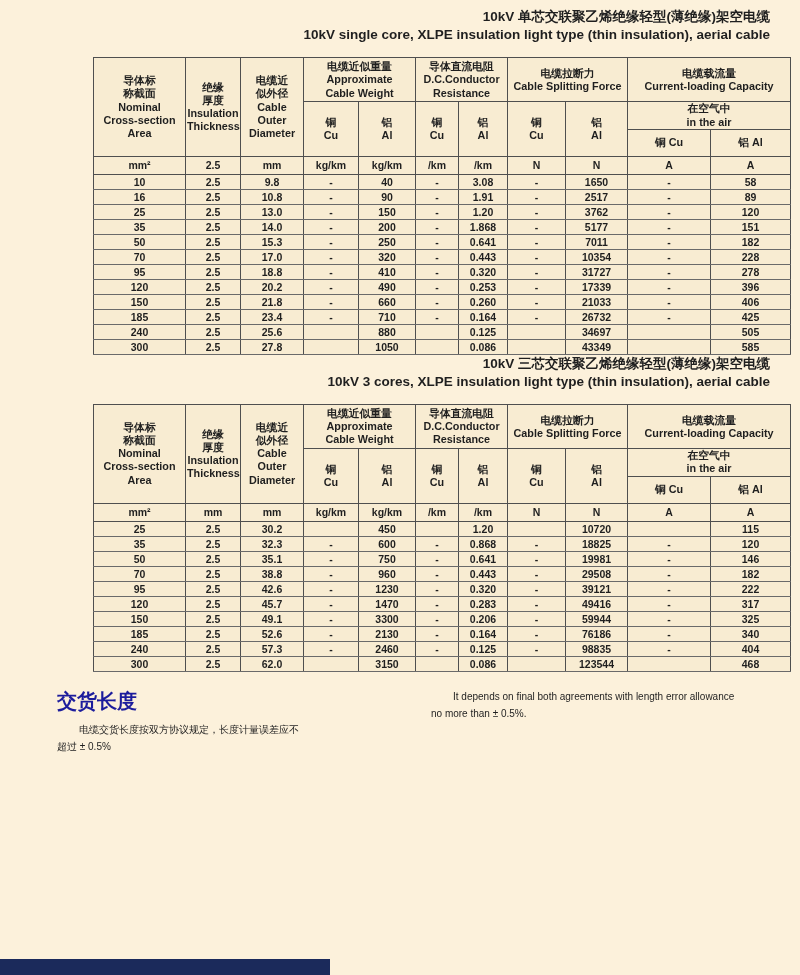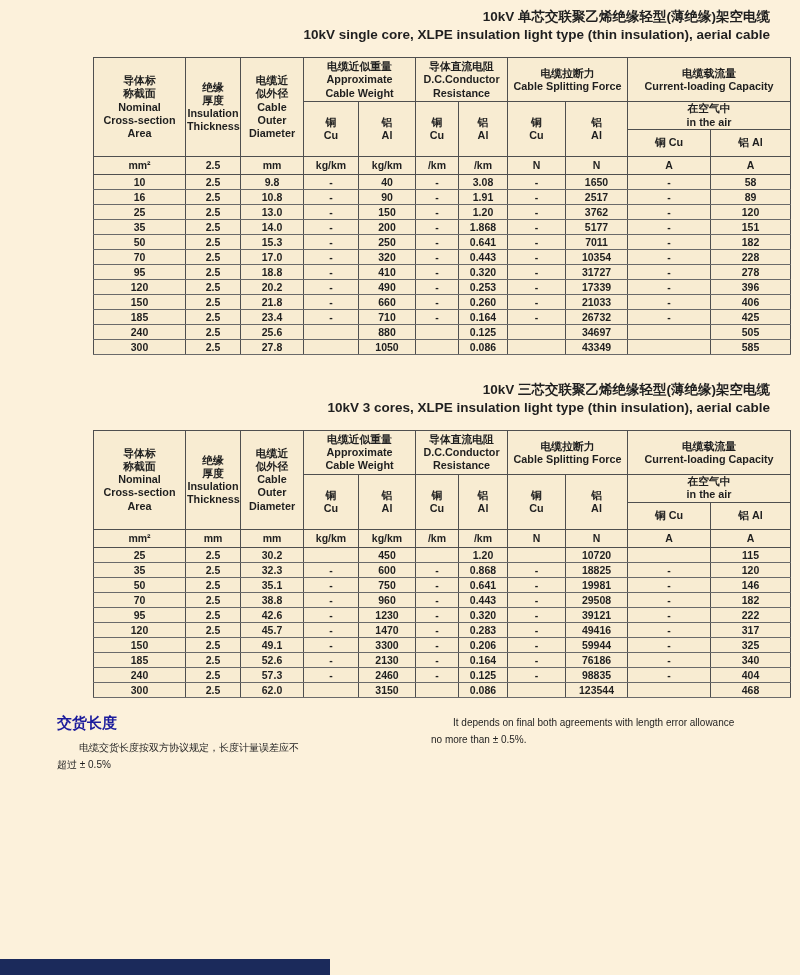--- a/index.html
+++ b/index.html
@@ -27,27 +27,27 @@
     text-align:center;vertical-align:middle;padding:0 1px;
     overflow:hidden;
   }
   thead th{font-weight:bold;font-size:10.8px;line-height:1.22;white-space:pre-line;}
   tr.h1{height:44px;}
   tr.h2{height:26px;}
   tr.h3{height:27px;}
   tr.units td{height:18px;font-size:10.5px;font-weight:bold;}
   tbody.data td{height:15px;font-size:10.5px;font-weight:bold;border-top-color:var(--row-line);border-bottom-color:var(--row-line);}
 
-  .second-title{margin-top:26px;padding-top:0;}
+  .second-title{padding-top:0;}
 
   .footer-cols{display:flex;margin:16px 0 0 57px;width:735px;}
   .footer-left{width:372px;}
   .footer-right{width:363px;padding-left:2px;}
   .footer-heading{color:var(--heading-blue);font-weight:bold;margin-bottom:6px;}
-  .footer-heading.zh{font-size:15px;}
+  .footer-heading.zh{font-size:20px;}
   .footer-heading.en{font-size:14px;letter-spacing:0.4px;}
   .footer-line{font-size:10px;line-height:1.75;}
   .footer-line.indent{text-indent:2.2em;}
 
   .footer-bar{position:absolute;left:0;bottom:0;width:330px;height:16px;background:var(--footer-bar);}
 </style>
 </head>
 <body>
 
 <div class="page">

